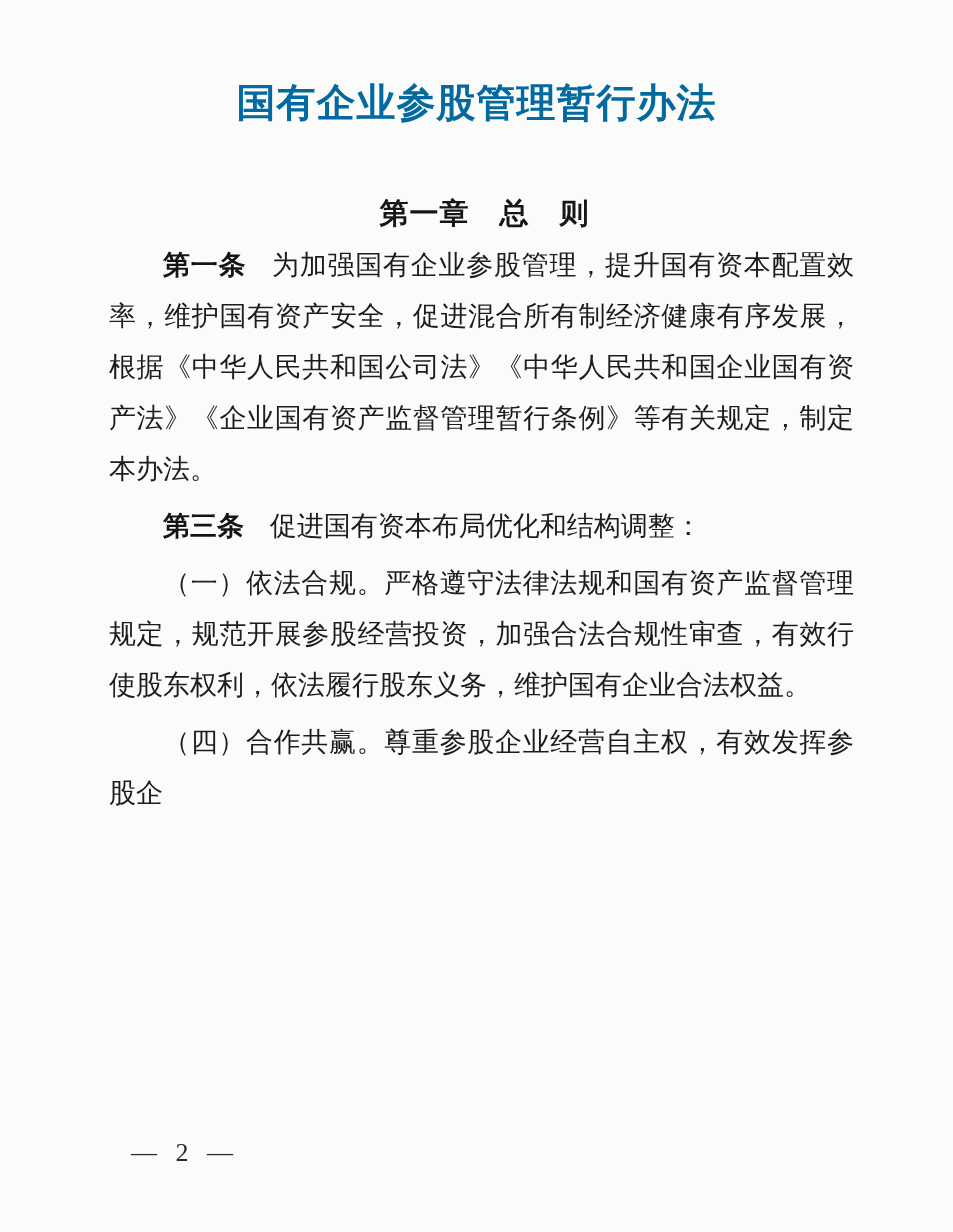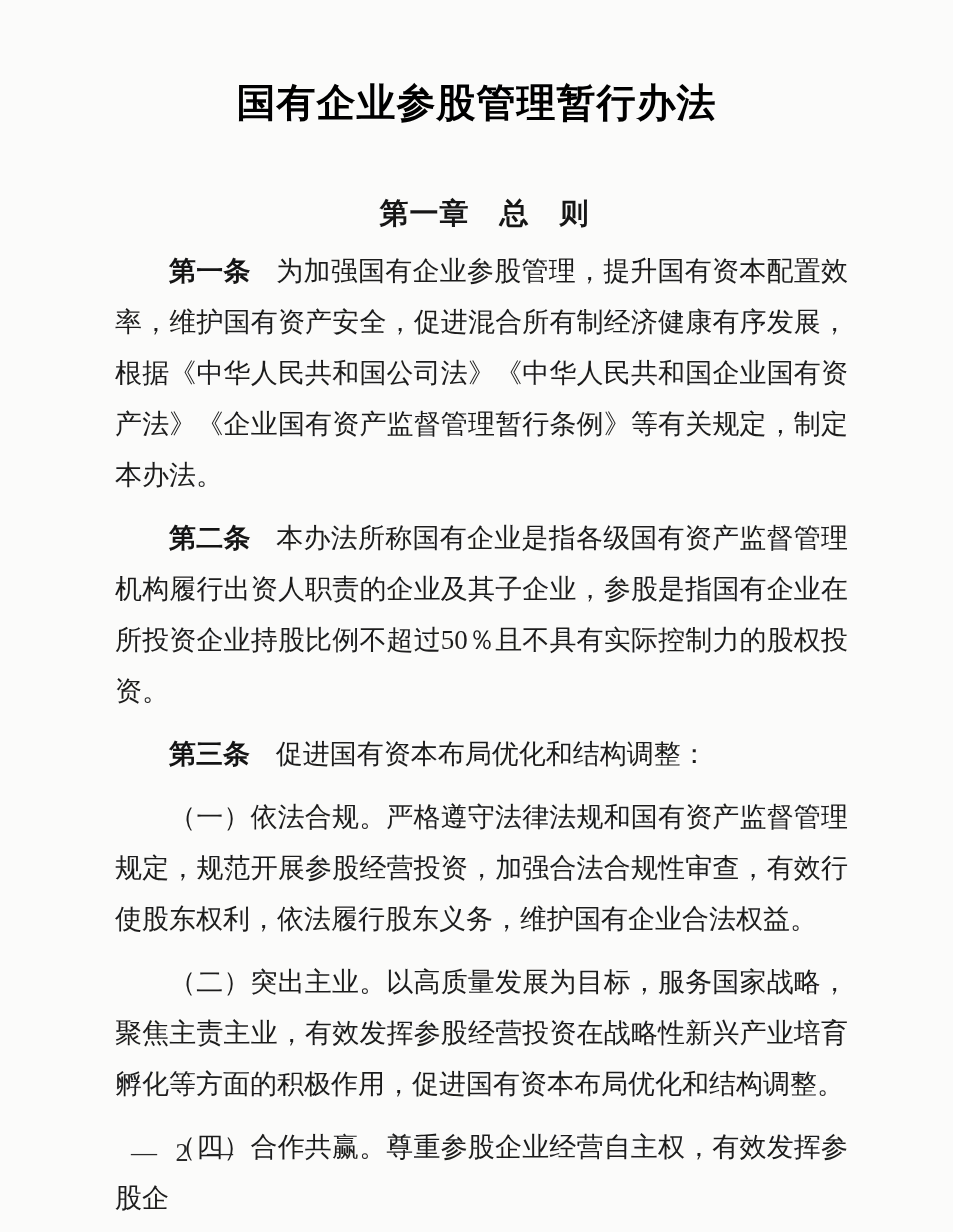--- a/index.html
+++ b/index.html
@@ -19,21 +19,21 @@
   .doc-title {
     position: absolute;
     top: 76px;
     left: 0;
     width: 953px;
     margin: 0;
     text-align: center;
     font-size: 39px;
     font-weight: bold;
     letter-spacing: 1px;
-    color: #000000;
+    color: #0369a1;
   }
   .chapter-heading {
     position: absolute;
     top: 186px;
     left: 0;
     width: 953px;
     margin: 8px;
     text-align: center;
     font-size: 29px;
     font-weight: bold;
@@ -44,21 +44,21 @@
     position: absolute;
     top: 234px;
     left: 103px;
     width: 757px;
     font-size: 27px;
     line-height: 51px;
     text-align: justify;
     color: #1c1c1c;
   }
   .para {
-    margin: 12px;
+    margin: 6px;
     text-indent: 2em;
   }
   .article-label {
     font-weight: bold;
     margin-right: 0.95em;
     color: #141414;
   }
   .article-label:empty {
     margin-right: 0;
     display: none;
@@ -78,27 +78,25 @@
 <div class="page">
 
   <h1 class="doc-title">国有企业参股管理暂行办法</h1>
 
   <h2 class="chapter-heading">第一章　总　则</h2>
 
   <div class="doc-body">
 
     <p class="para"><span class="article-label">第一条</span><span>为加强国有企业参股管理，提升国有资本配置效率，维护国有资产安全，促进混合所有制经济健康有序发展，根据《中华人民共和国公司法》《中华人民共和国企业国有资产法》《企业国有资产监督管理暂行条例》等有关规定，制定本办法。</span></p>
 
-    <p class="para"><span class="article-label">第二条</span><span>本办法所称国有企业是指各级国有资产监督管理机构履行出资人职责的企业及其子企业，参股是指国有企业在所投资企业持股比例不超过50％且不具有实际控制力的股权投资。</span></p>
 
     <p class="para"><span class="article-label">第三条</span><span>促进国有资本布局优化和结构调整：</span></p>
 
     <p class="para"><span>（一）依法合规。严格遵守法律法规和国有资产监督管理规定，规范开展参股经营投资，加强合法合规性审查，有效行使股东权利，依法履行股东义务，维护国有企业合法权益。</span></p>
 
-    <p class="para"><span>（二）突出主业。以高质量发展为目标，服务国家战略，聚焦主责主业，有效发挥参股经营投资在战略性新兴产业培育孵化等方面的积极作用，促进国有资本布局优化和结构调整。</span></p>
 
 
     <p class="para"><span>（四）合作共赢。尊重参股企业经营自主权，有效发挥参股企</span></p>
 
   </div>
 
   <div class="page-number">— 2 —</div>
 
 </div>
 

